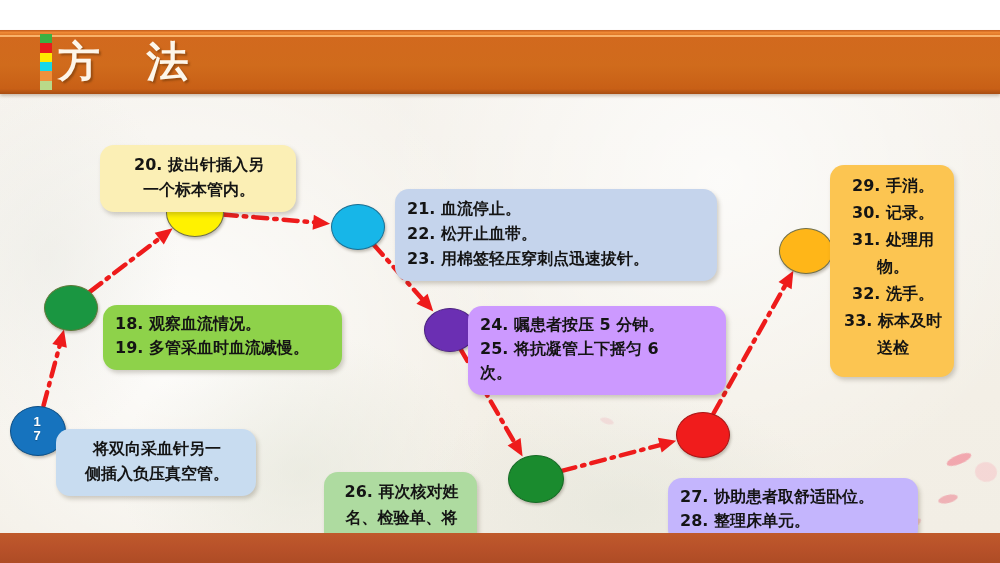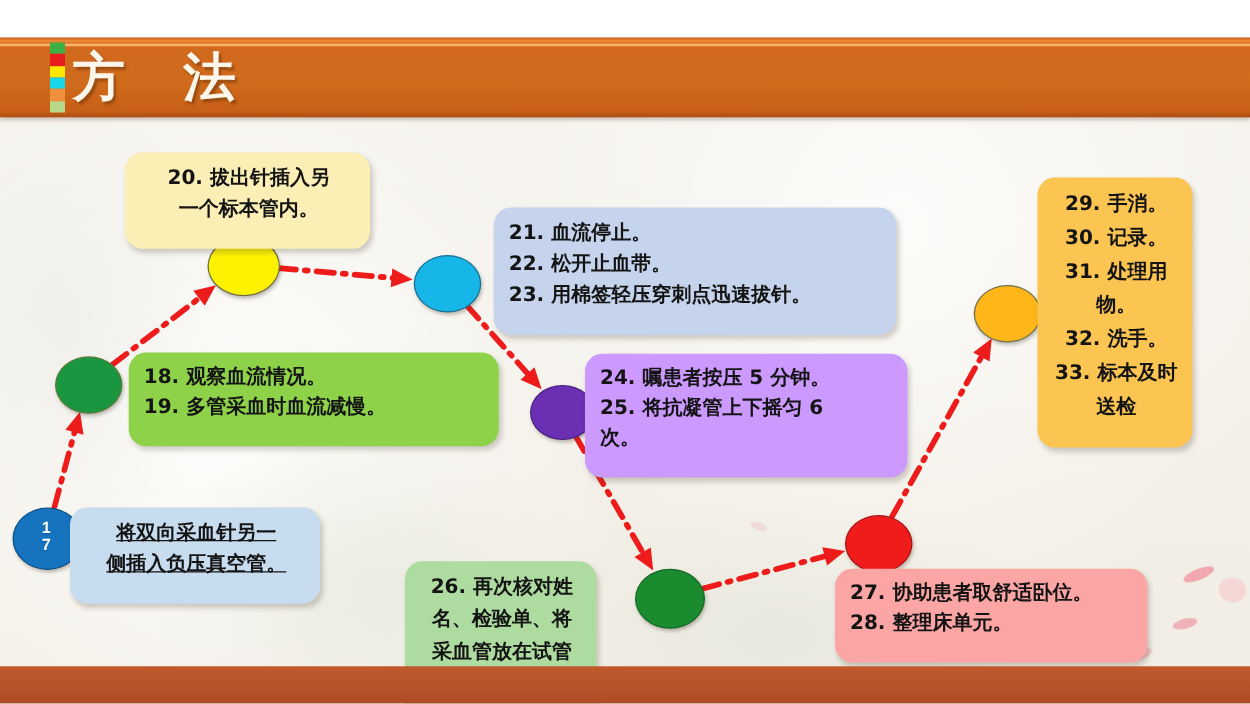--- a/index.html
+++ b/index.html
@@ -137,28 +137,29 @@
     text-align: center;
     width: 18px;
     text-shadow: 0 1px 1px rgba(0,0,0,0.25);
   }
 
   
   .box {
     position: absolute;
     border-radius: 14px;
     box-sizing: border-box;
-    padding: 7px 10px 20px 12px;
+    padding: 7px 10px 10px 12px;
     font-family: "DejaVu Sans", "Liberation Sans", sans-serif;
     font-size: 16px;
     font-weight: 700;
     line-height: 24px;
     color: #141414;
     box-shadow: 2px 3px 4px rgba(80,70,50,0.25);
     white-space: pre-line;
+    margin-top: 23px;
   }
 
   .box-20 { font-size: 16px; text-align: center; line-height: 25px; }
   .box-21 { line-height: 25px; }
   .box-29 { line-height: 27px; text-align: center; }
   .box-26 { line-height: 26px; text-align: center; }
   .box-17 { text-align: center; line-height: 25px; }
 </style>
 </head>
 <body>
@@ -213,37 +214,37 @@
 7</div>
       <div class="node" style="left: 44px; top: 285px; width: 52px; height: 44px; background: rgb(26, 150, 65); border-color: rgb(93, 122, 58);"></div>
       <div class="node" style="left: 166px; top: 189px; width: 56px; height: 46px; background: rgb(255, 242, 0); border-color: rgb(111, 111, 74);"></div>
       <div class="node" style="left: 331px; top: 204px; width: 52px; height: 44px; background: rgb(23, 182, 232); border-color: rgb(26, 111, 147);"></div>
       <div class="node" style="left: 424px; top: 308px; width: 50px; height: 42px; background: rgb(107, 47, 179); border-color: rgb(75, 34, 128);"></div>
       <div class="node" style="left: 508px; top: 455px; width: 54px; height: 46px; background: rgb(26, 139, 46); border-color: rgb(23, 107, 38);"></div>
       <div class="node" style="left: 676px; top: 412px; width: 52px; height: 44px; background: rgb(240, 28, 28); border-color: rgb(167, 20, 20);"></div>
       <div class="node" style="left: 779px; top: 228px; width: 52px; height: 44px; background: rgb(255, 182, 24); border-color: rgb(111, 111, 74);"></div>
     </div>
   <div id="boxes-layer">
-      <div class="box box-17" style="left: 56px; top: 406px; width: 200px; min-height: 60px; background: rgb(200, 220, 240); text-decoration: underline;">将双向采血针另一
+      <div class="box box-17" style="left: 56px; top: 406px; width: 200px; min-height: 60px; background: rgb(200, 220, 240);">将双向采血针另一
 侧插入负压真空管。</div>
-      <div class="box box-18" style="left: 103px; top: 282px; width: 296px; min-height: 62px; background: rgb(142, 210, 74);">18. 观察血流情况。
+      <div class="box box-18" style="left: 103px; top: 282px; width: 239px; min-height: 62px; background: rgb(142, 210, 74);">18. 观察血流情况。
 19. 多管采血时血流减慢。</div>
       <div class="box box-20" style="left: 100px; top: 122px; width: 196px; min-height: 62px; background: rgb(251, 239, 181);">20. 拔出针插入另
 一个标本管内。</div>
       <div class="box box-21" style="left: 395px; top: 166px; width: 322px; min-height: 85px; background: rgb(197, 212, 236);">21. 血流停止。
 22. 松开止血带。
 23. 用棉签轻压穿刺点迅速拔针。</div>
       <div class="box box-24" style="left: 468px; top: 283px; width: 258px; min-height: 80px; background: rgb(204, 153, 255);">24. 嘱患者按压 5 分钟。
 25. 将抗凝管上下摇匀 6
 次。</div>
       <div class="box box-26" style="left: 324px; top: 449px; width: 153px; min-height: 110px; background: rgb(174, 219, 160);">26. 再次核对姓
 名、检验单、将
 采血管放在试管
 架上。</div>
-      <div class="box box-27" style="left: 668px; top: 455px; width: 250px; min-height: 63px; background: #fca5a5;">27. 协助患者取舒适卧位。
+      <div class="box box-27" style="left: 668px; top: 455px; width: 250px; min-height: 63px; background: #c4b5fd;">27. 协助患者取舒适卧位。
 28. 整理床单元。</div>
       <div class="box box-29" style="left: 830px; top: 142px; width: 124px; min-height: 212px; background: rgb(252, 197, 81);">29. 手消。
 30. 记录。
 31. 处理用物。
 32. 洗手。
  33. 标本及时
 送检</div>
     </div>
 
   <div class="bottom-bar"></div>

